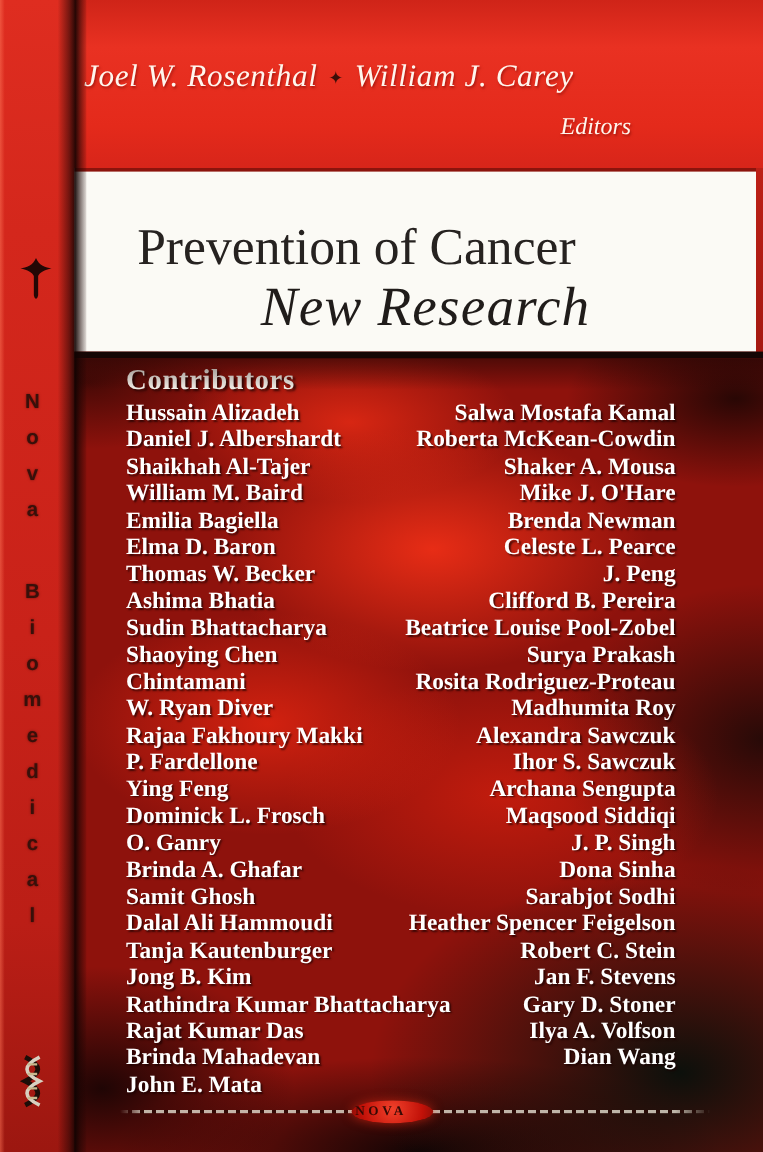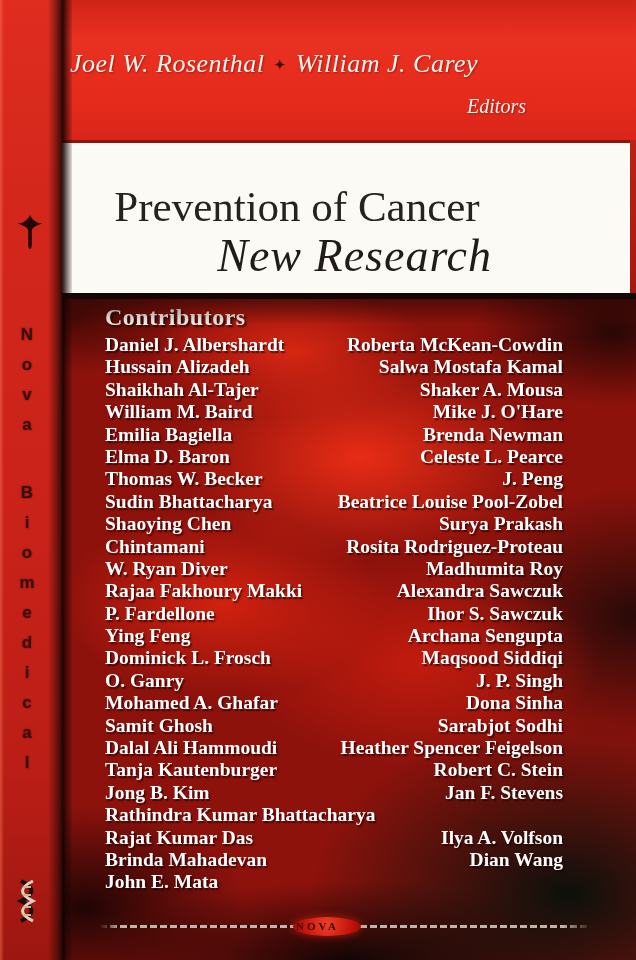--- a/index.html
+++ b/index.html
@@ -168,48 +168,52 @@
       <div class="title">Prevention of Cancer</div>
       <div class="subtitle">New Research</div>
     </div>
 
     <div class="band-dark"></div>
 
     <div class="contrib">
       <div class="contrib-heading">Contributors</div>
       <div class="contrib-rows">
           <div class="crow">
+            <span class="cl">Hussain Alizadeh</span>
+            <span class="cr">Salwa Mostafa Kamal</span>
+          </div>
+          <div class="crow">
             <span class="cl">Daniel J. Albershardt</span>
             <span class="cr">Roberta McKean-Cowdin</span>
           </div>
           <div class="crow">
-            <span class="cl">Hussain Alizadeh</span>
-            <span class="cr">Salwa Mostafa Kamal</span>
-          </div>
-          <div class="crow">
             <span class="cl">Shaikhah Al-Tajer</span>
             <span class="cr">Shaker A. Mousa</span>
           </div>
           <div class="crow">
             <span class="cl">William M. Baird</span>
             <span class="cr">Mike J. O'Hare</span>
           </div>
           <div class="crow">
             <span class="cl">Emilia Bagiella</span>
             <span class="cr">Brenda Newman</span>
           </div>
           <div class="crow">
             <span class="cl">Elma D. Baron</span>
             <span class="cr">Celeste L. Pearce</span>
           </div>
           <div class="crow">
             <span class="cl">Thomas W. Becker</span>
             <span class="cr">J. Peng</span>
           </div>
           <div class="crow">
+            <span class="cl">Ashima Bhatia</span>
+            <span class="cr">Clifford B. Pereira</span>
+          </div>
+          <div class="crow">
             <span class="cl">Sudin Bhattacharya</span>
             <span class="cr">Beatrice Louise Pool-Zobel</span>
           </div>
           <div class="crow">
             <span class="cl">Shaoying Chen</span>
             <span class="cr">Surya Prakash</span>
           </div>
           <div class="crow">
             <span class="cl">Chintamani</span>
             <span class="cr">Rosita Rodriguez-Proteau</span>
@@ -232,41 +236,42 @@
           </div>
           <div class="crow">
             <span class="cl">Dominick L. Frosch</span>
             <span class="cr">Maqsood Siddiqi</span>
           </div>
           <div class="crow">
             <span class="cl">O. Ganry</span>
             <span class="cr">J. P. Singh</span>
           </div>
           <div class="crow">
-            <span class="cl">Mohamed A. Ghafar</span>
+            <span class="cl">Brinda A. Ghafar</span>
             <span class="cr">Dona Sinha</span>
           </div>
           <div class="crow">
             <span class="cl">Samit Ghosh</span>
             <span class="cr">Sarabjot Sodhi</span>
           </div>
           <div class="crow">
             <span class="cl">Dalal Ali Hammoudi</span>
             <span class="cr">Heather Spencer Feigelson</span>
           </div>
           <div class="crow">
             <span class="cl">Tanja Kautenburger</span>
             <span class="cr">Robert C. Stein</span>
           </div>
           <div class="crow">
             <span class="cl">Jong B. Kim</span>
             <span class="cr">Jan F. Stevens</span>
           </div>
           <div class="crow">
             <span class="cl">Rathindra Kumar Bhattacharya</span>
+            <span class="cr">Gary D. Stoner</span>
           </div>
           <div class="crow">
             <span class="cl">Rajat Kumar Das</span>
             <span class="cr">Ilya A. Volfson</span>
           </div>
           <div class="crow">
             <span class="cl">Brinda Mahadevan</span>
             <span class="cr">Dian Wang</span>
           </div>
           <div class="crow">

